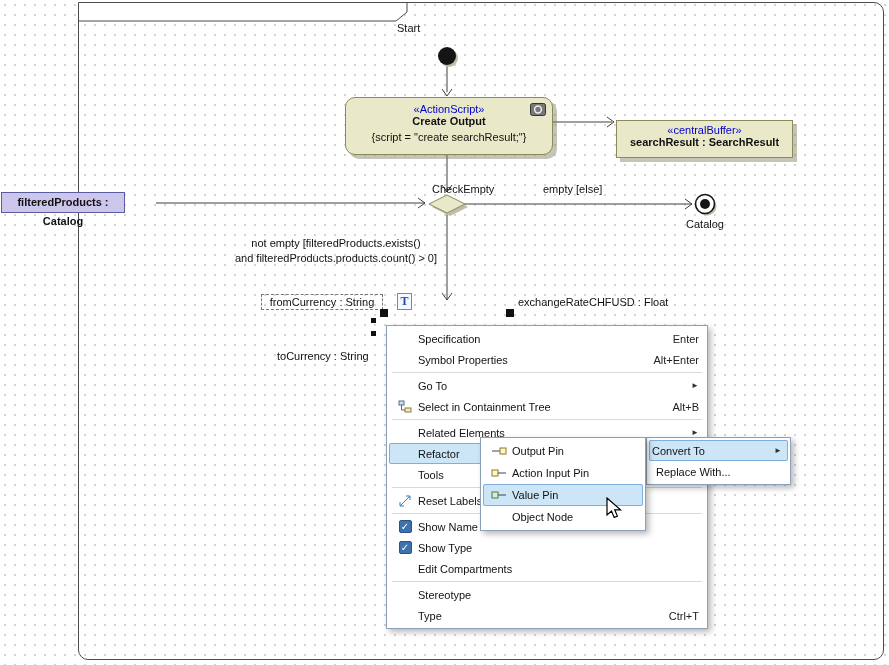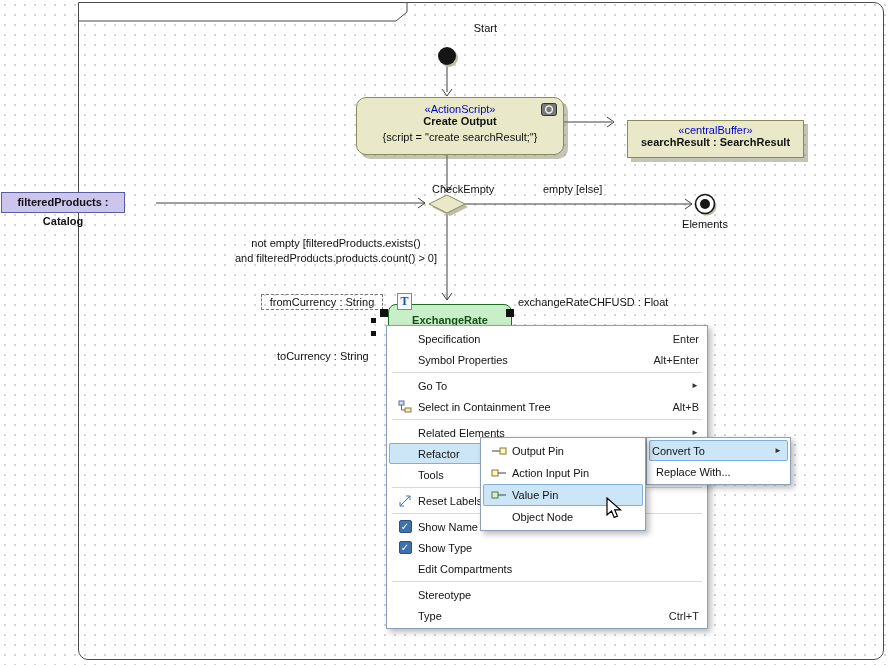--- a/index.html
+++ b/index.html
@@ -24,21 +24,20 @@
   #frame-tab-text {
     position:absolute; left:85px; top:4px; display:flex; gap:4px; align-items:center;
     white-space:nowrap; font-size:11px;
   }
   #frame-tab-text .bold { font-weight:bold; }
 
   
   .beige {
     background:#e9e9c9; border:1px solid #8a8a5a;
     box-shadow:4px 4px 0 rgba(125,125,95,.45);
-    margin-left:11px;
   }
   .action { border-radius:10px; text-align:center; }
   .stereo { color:#0000cc; }
   .ntitle { font-weight:bold; }
   .nodelayer { z-index:2; }
 
   #node-filtered {
     left:1px; top:192px; width:124px; height:21px;
     background:#ccc5ec; border:1px solid #5b5b9e;
     text-align:center; font-weight:bold; line-height:19px; z-index:2;
@@ -139,24 +138,24 @@
     <circle cx="447" cy="56" r="9" fill="#151515"></circle>
 
     <polygon points="432,207 450,198 468,207 450,216" fill="#bdbdaa"></polygon>
     <polygon points="429,204 447,195 465,204 447,213" fill="#e9e9c9" stroke="#8a8a5a"></polygon>
 
     <circle cx="707" cy="206" r="9.5" fill="#bdbdaa"></circle>
     <circle cx="705" cy="204" r="9.5" fill="#ffffff" stroke="#151515" stroke-width="1.6"></circle>
     <circle cx="705" cy="204" r="5" fill="#151515"></circle>
   </svg>
 
-  <div class="edge-label" style="left:397px;top:22px;width:100px;text-align:right;">Start</div>
+  <div class="edge-label" style="left:397px;top:22px;width:100px;text-align:left;">Start</div>
   <div class="edge-label" style="left:432px;top:183px;">CheckEmpty</div>
   <div class="edge-label" style="left:543px;top:183px;">empty [else]</div>
-  <div class="edge-label" style="left:655px;top:218px;width:100px;text-align:center;">Elements</div>
+  <div class="edge-label" style="left:655px;top:218px;width:100px;text-align:center;">Catalog</div>
   <div class="edge-label" style="left:205px;top:236px;width:262px;text-align:center;line-height:15px;">
     <div>not empty [filteredProducts.exists()</div>
     <div>and filteredProducts.products.count() &gt; 0]</div>
   </div>
 
   <div class="abs action beige nodelayer" style="left:345px;top:97px;width:208px;height:58px;">
     <div class="stereo" style="margin-top:5px;">«ActionScript»</div>
     <div class="ntitle">Create Output</div>
     <div style="margin-top:4px;">{script = "create searchResult;"}</div>
     <span class="abs" style="right:6px;top:5px;">
@@ -167,21 +166,20 @@
     </span>
   </div>
 
   <div class="abs beige nodelayer" style="left:616px;top:120px;width:177px;height:38px;text-align:center;">
     <div class="stereo" style="margin-top:3px;">«centralBuffer»</div>
     <div class="ntitle">searchResult : SearchResult</div>
   </div>
 
   <div class="abs" id="node-filtered">filteredProducts : Catalog</div>
 
-  <div class="abs" id="node-exchange">ExchangeRate</div>
 
   <div class="abs" id="pin-label-from">fromCurrency : String</div>
   <div class="abs pin-square" style="left:380px;top:309px;"></div>
   <div class="abs handle-square" style="left:371px;top:318px;"></div>
   <div class="abs handle-square" style="left:371px;top:331px;"></div>
   <div class="abs pin-square" style="left:506px;top:309px;"></div>
   <div class="edge-label" style="left:277px;top:350px;">toCurrency : String</div>
   <div class="edge-label" style="left:518px;top:296px;">exchangeRateCHFUSD : Float</div>
   <div class="abs" id="t-button">T</div>
 

